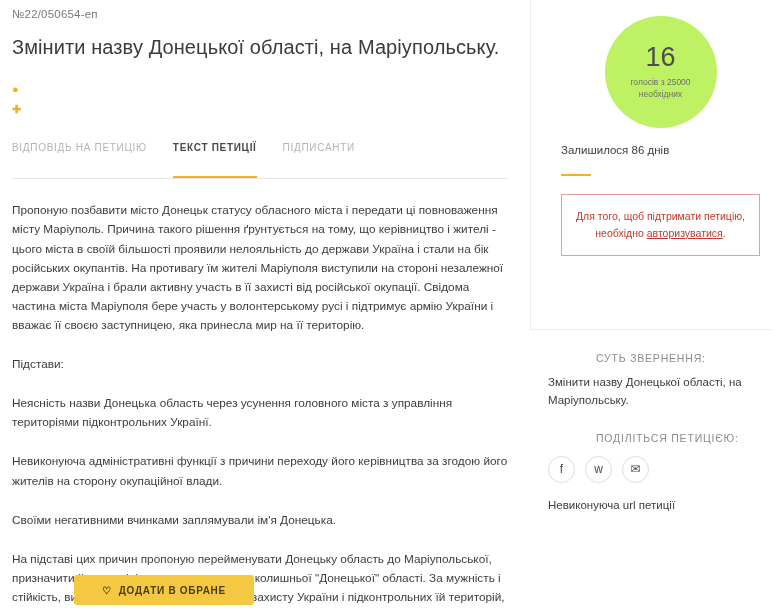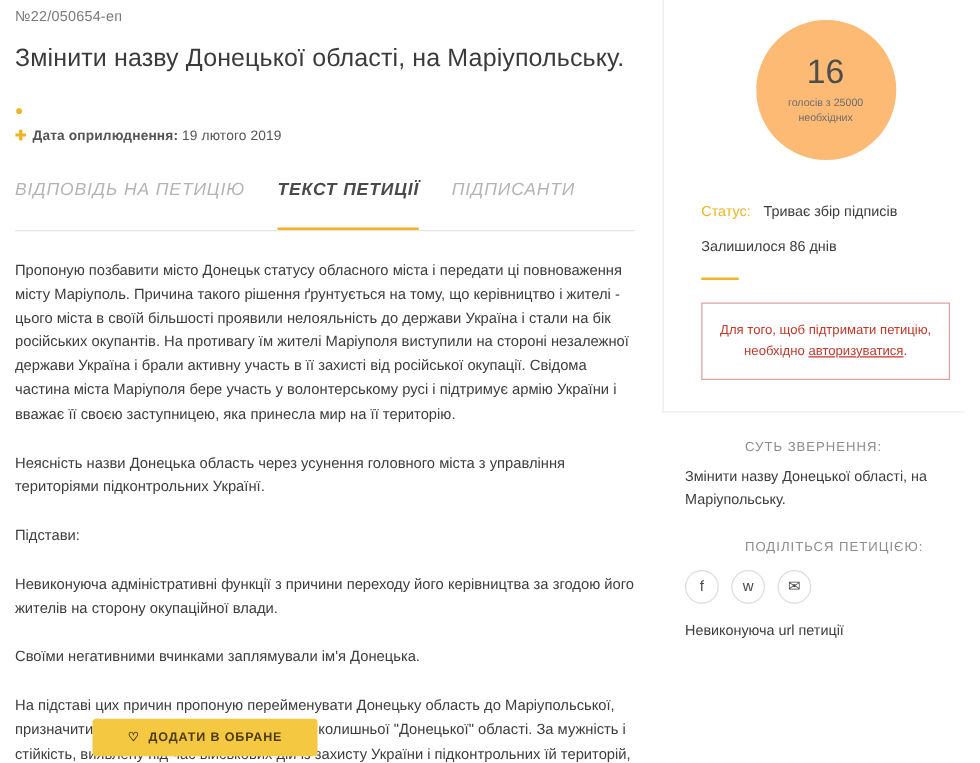--- a/index.html
+++ b/index.html
@@ -62,29 +62,28 @@
   .meta-row .meta-text .val { font-weight: normal; }
 
   .tabs {
     display: flex;
     align-items: flex-end;
     gap: 26px;
     margin-top: 26px;
     border-bottom: 1px solid #e6e6e6;
   }
   .tab {
-    font-size: 14px;
+    font-size: 10px;
     letter-spacing: 0.7px;
     color: #b4b4b4;
     text-transform: uppercase;
     padding: 0 0 23px 0;
     cursor: pointer;
     border-bottom: 2px solid transparent;
     white-space: nowrap;
-    font-style: italic;
   }
   .tab.active {
     color: #4a4a4a;
     font-weight: bold;
     border-bottom: 2px solid #f0b323;
   }
 
   .body-text {
     margin-top: 22px;
     font-size: 11.8px;
@@ -113,21 +112,21 @@
   }
   .circle-wrap {
     display: flex;
     justify-content: center;
     margin-top: 2px;
   }
   .circle {
     width: 112px;
     height: 112px;
     border-radius: 50%;
-    background: #fdba74;
+    background: #bef264;
     display: flex;
     flex-direction: column;
     align-items: center;
     justify-content: center;
   }
   .circle .count {
     font-size: 27px;
     color: #4d4d4d;
     line-height: 1;
     margin-bottom: 6px;
@@ -241,56 +240,48 @@
     <div class="petition-number">№22/050654-еп</div>
 
     <h1 class="petition-title">Змінити назву Донецької області, на Маріупольську.</h1>
 
     <div class="meta-row">
       <span class="ic">●</span>
     </div>
 
     <div class="meta-row">
       <span class="ic">✚</span>
-      <span class="meta-text">
-        <span>Дата оприлюднення:</span>
-        <span class="val">19 лютого 2019</span>
-      </span>
     </div>
 
     <div class="tabs">
       <div class="tab">ВІДПОВІДЬ НА ПЕТИЦІЮ</div>
       <div class="tab active">ТЕКСТ ПЕТИЦІЇ</div>
       <div class="tab">ПІДПИСАНТИ</div>
     </div>
 
     <div class="body-text">
       <p>Пропоную позбавити місто Донецьк статусу обласного міста і передати ці повноваження місту Маріуполь. Причина такого рішення ґрунтується на тому, що керівництво і жителі - цього міста в своїй більшості проявили нелояльність до держави Україна і стали на бік російських окупантів. На противагу їм жителі Маріуполя виступили на стороні незалежної держави Україна і брали активну участь в її захисті від російської окупації. Свідома частина міста Маріуполя бере участь у волонтерському русі і підтримує армію України і вважає її своєю заступницею, яка принесла мир на її територію.</p>
+      <p>Підстави:</p>
       <p>Неясність назви Донецька область через усунення головного міста з управління територіями підконтрольних Українї.</p>
-      <p>Підстави:</p>
       <p>Невиконуюча адміністративні функції з причини переходу його керівництва за згодою його жителів на сторону окупаційної влади.</p>
       <p>Своїми негативними вчинками заплямували ім'я Донецька.</p>
       <p>На підставі цих причин пропоную перейменувати Донецьку область до Маріупольської, призначити його адміністративним центром колишньої "Донецької" області. За мужність і стійкість, виявлену під час військових дій із захисту України і підконтрольних їй територій, присудити статус міста героя.</p>
     </div>
   </div>
 
   <div class="right">
 
     <div class="card">
       <div class="circle-wrap">
         <div class="circle">
           <div class="count">16</div>
           <div class="req">голосів з 25000 необхідних</div>
         </div>
       </div>
 
-      <div class="status-line">
-        <span class="lbl">Статус:</span>
-        <span>Триває збір підписів</span>
-      </div>
 
       <div class="days-left">Залишилося 86 днів</div>
 
       <div class="divider"></div>
 
       <div class="auth-box">
         <span>Для того, щоб підтримати петицію, необхідно</span>
         <a>авторизуватися</a><span>.</span>
       </div>
     </div>

